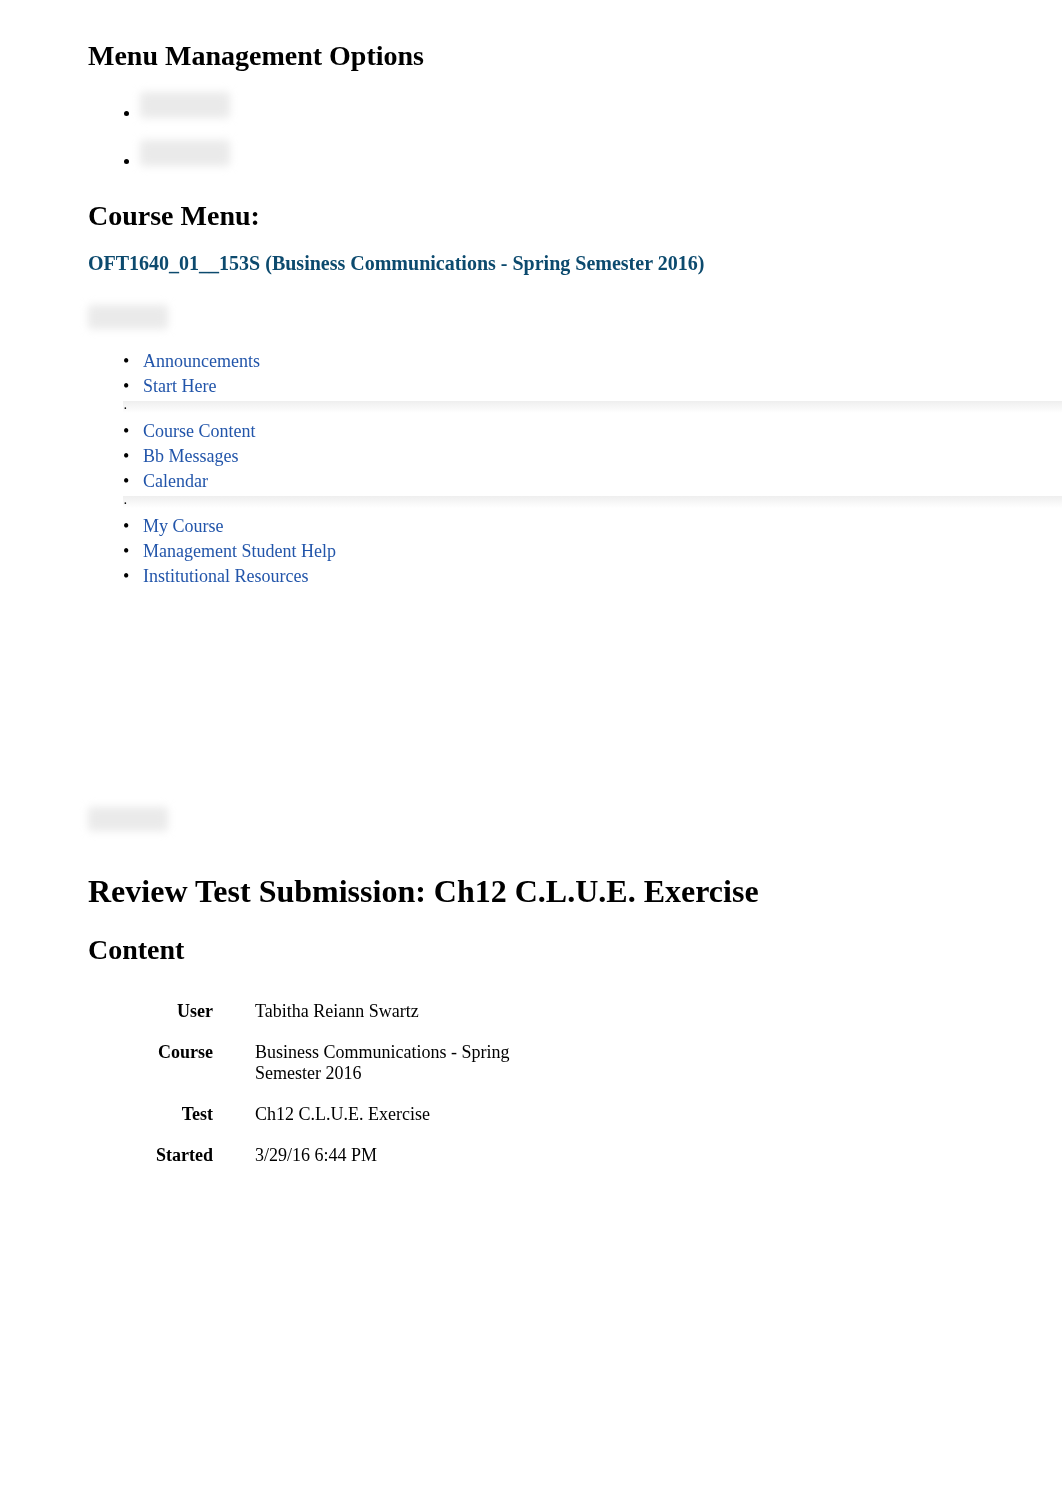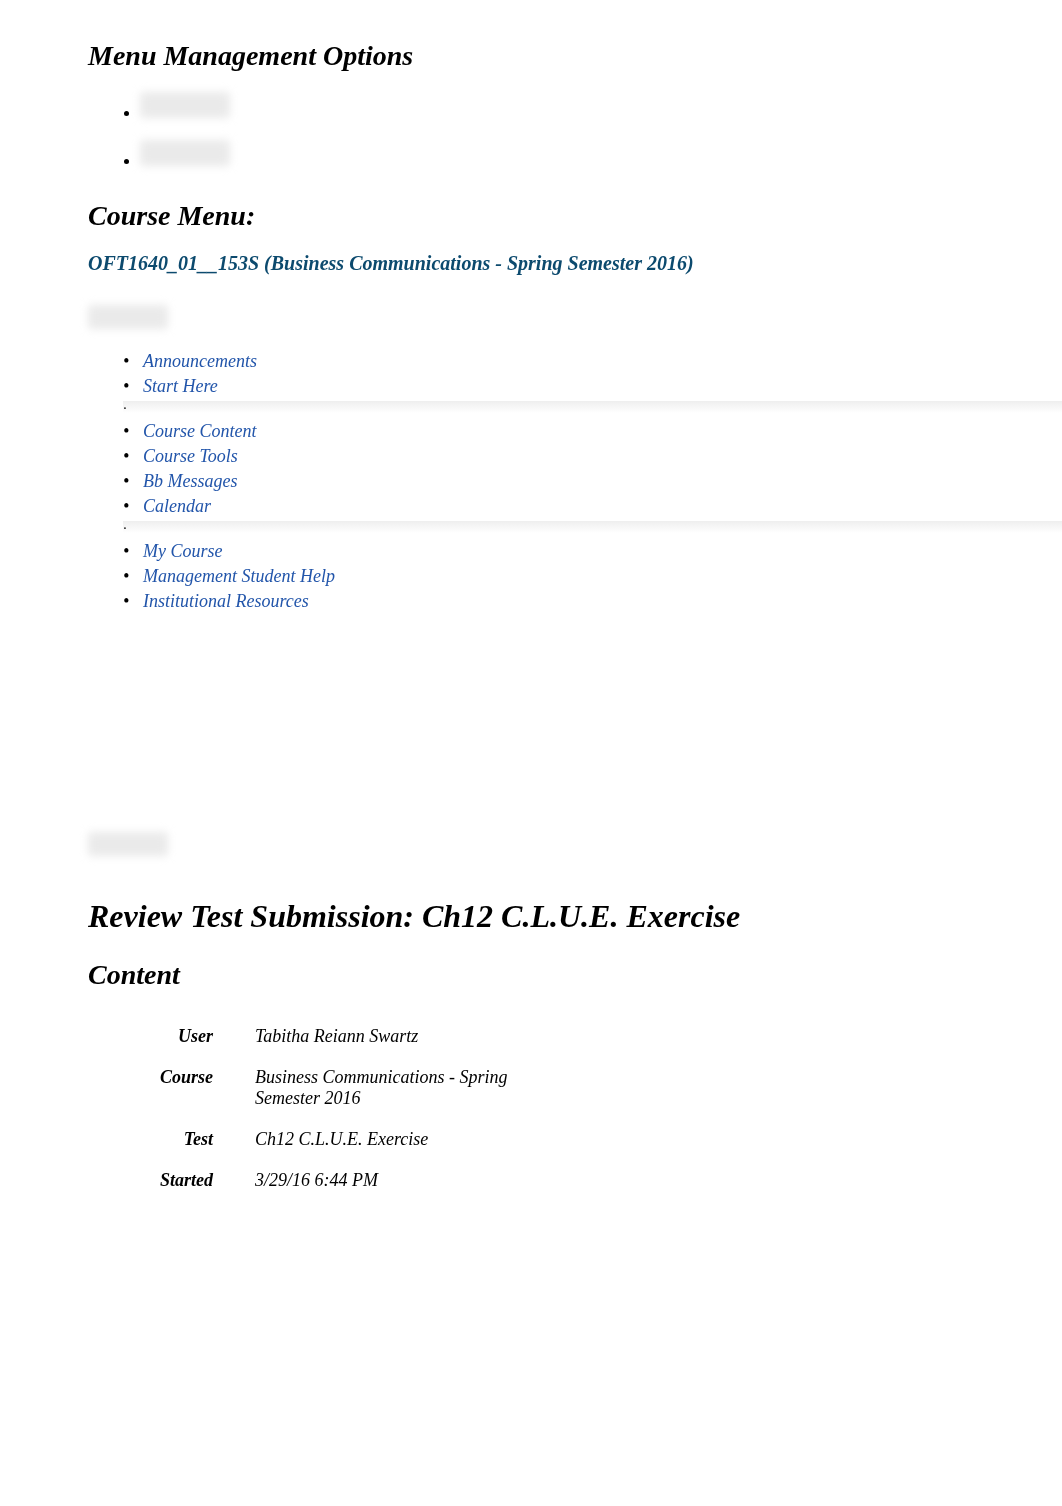--- a/index.html
+++ b/index.html
@@ -1,19 +1,18 @@
 <!DOCTYPE html>
 <html><head>
   <meta charset="utf-8">
   <style>
     * {
       margin: 0;
       padding: 0;
       box-sizing: border-box;
-      font-style: italic;
     }
     body {
       font-family: Georgia, 'Times New Roman', serif;
       background: #ffffff;
       padding: 40px 88px;
       color: #000;
     }
     h2 {
       font-size: 28px;
       font-weight: bold;
@@ -160,23 +159,20 @@
   <li class="bulleted">
     <a href="#">Start Here</a>
   </li>
   <li class="small-bullet">
     <div class="divider-item"></div>
   </li>
   <li class="bulleted">
     <a href="#">Course Content</a>
   </li>
   <li class="bulleted">
-    <a href="#">Course Tools</a>
-  </li>
-  <li class="bulleted">
     <a href="#">Bb Messages</a>
   </li>
   <li class="bulleted">
     <a href="#">Calendar</a>
   </li>
   <li class="small-bullet">
     <div class="divider-item"></div>
   </li>
   <li class="bulleted">
     <a href="#">My Course</a>

